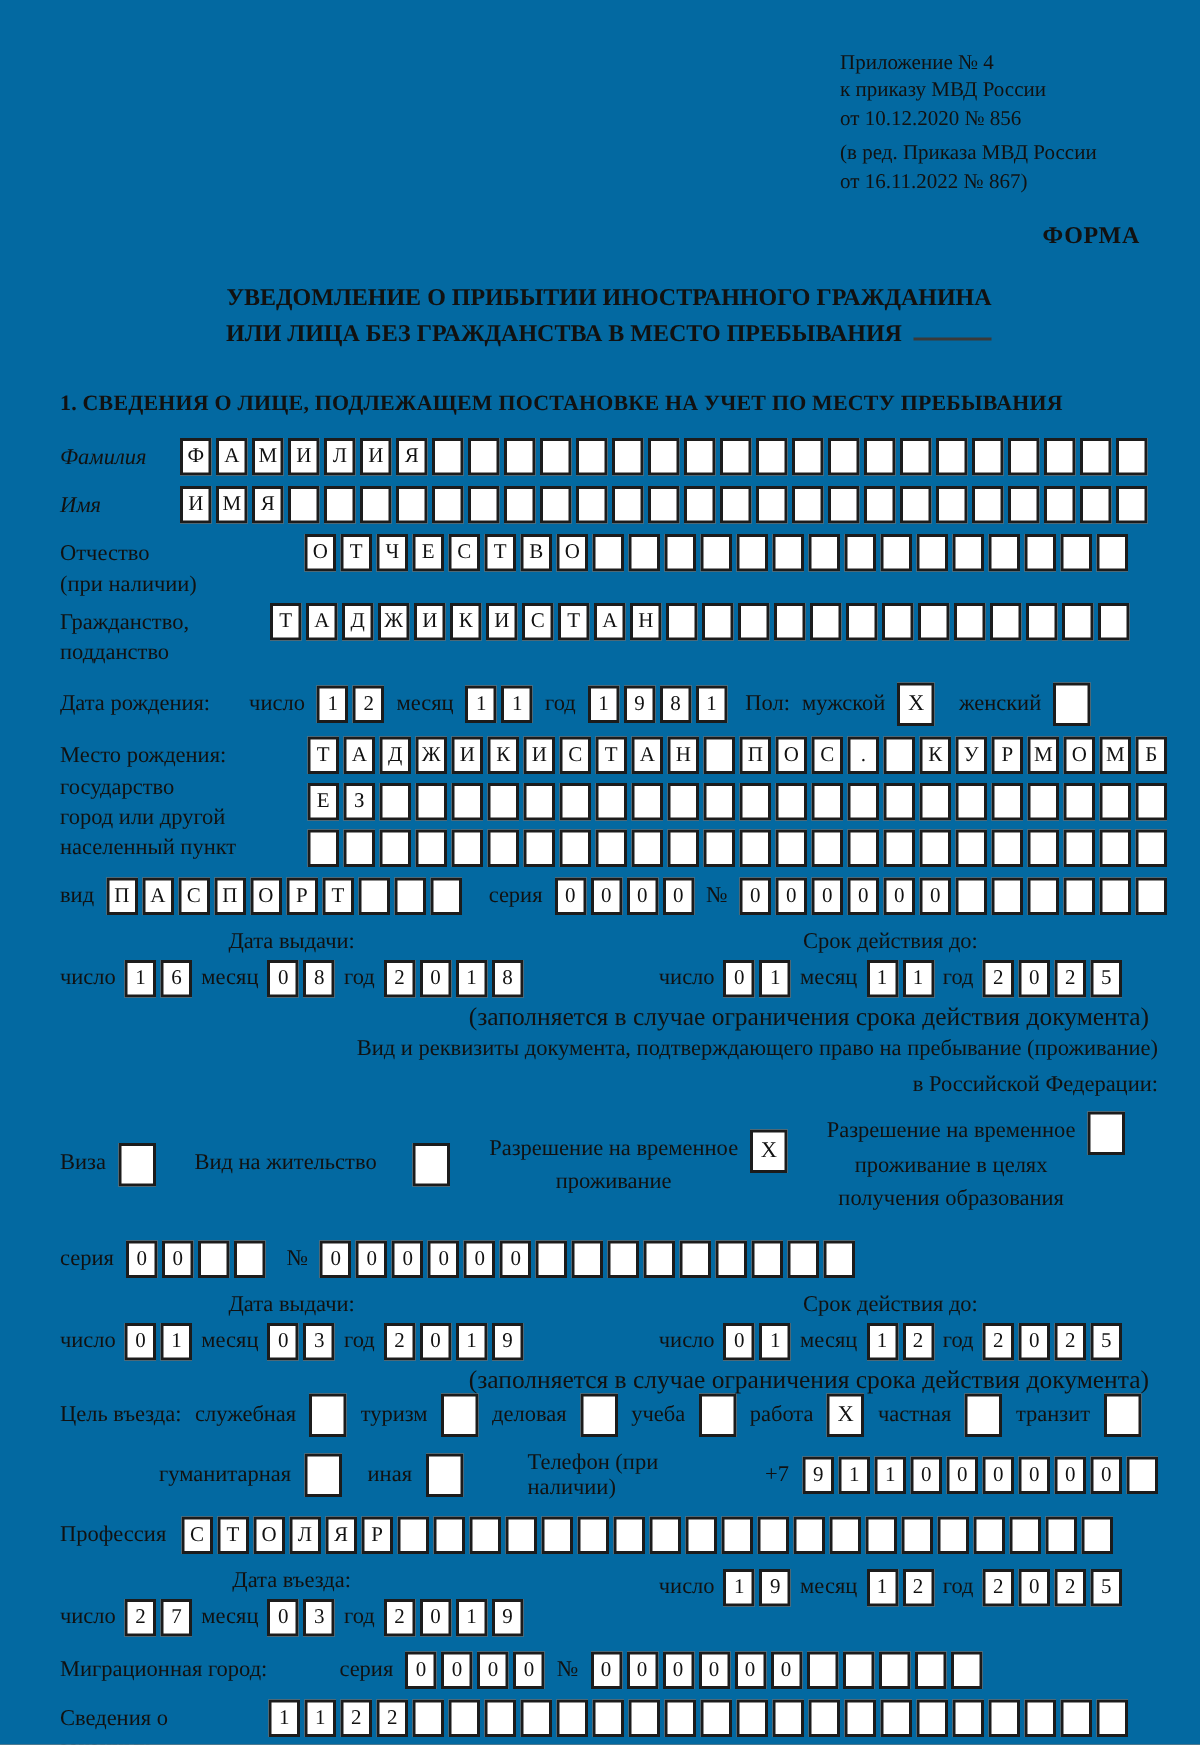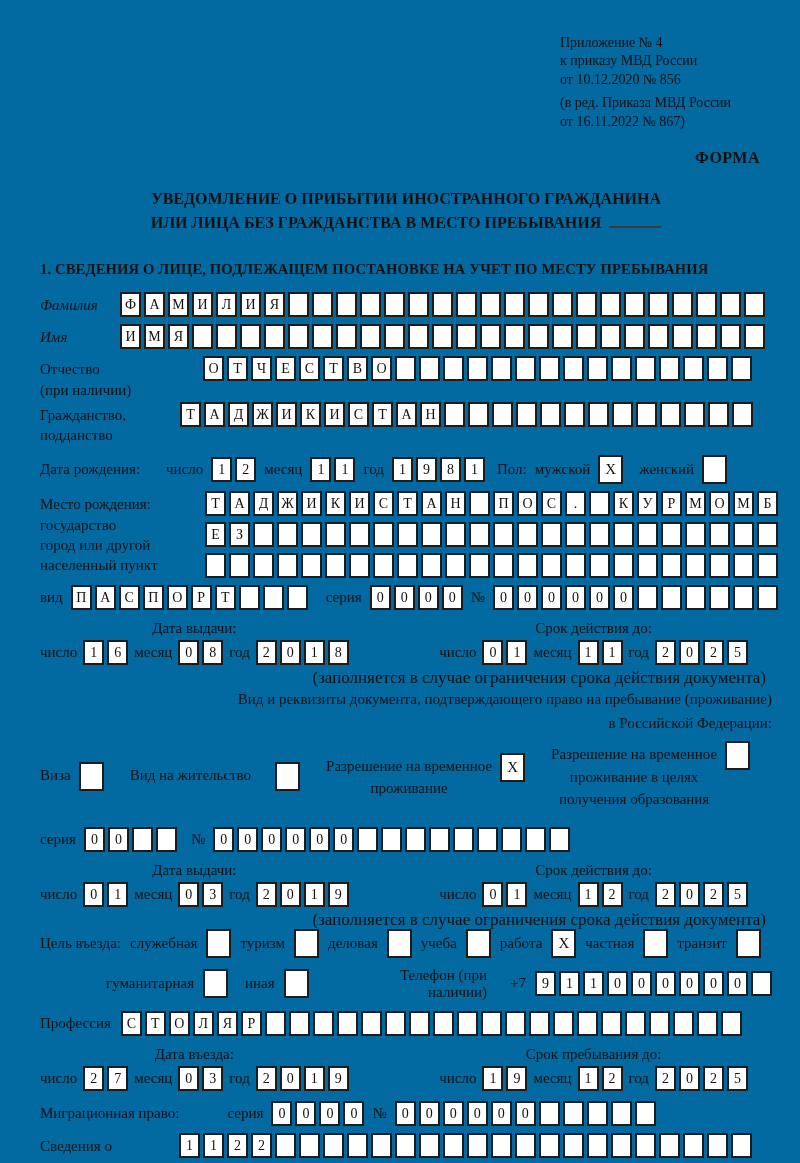--- a/index.html
+++ b/index.html
@@ -538,21 +538,21 @@
     <span class="cb"></span>
     <span>транзит</span>
     <span class="cb"></span>
   </div>
 
   <div class="purpose indent2" style="margin-top:9px;">
     <span>гуманитарная</span>
     <span class="cb"></span>
     <span style="margin-left:8px;">иная</span>
     <span class="cb"></span>
-    <span style="margin-left:22px;text-align:right;">Телефон (при наличии)</span>
+    <span style="margin-left:34px;">Телефон (при наличии)</span>
     <span style="margin-left:14px;">+7</span>
     <span class="cells">
         <span class="cell">9</span>
         <span class="cell">1</span>
         <span class="cell">1</span>
         <span class="cell">0</span>
         <span class="cell">0</span>
         <span class="cell">0</span>
         <span class="cell">0</span>
         <span class="cell">0</span>
@@ -610,21 +610,20 @@
         <span>год</span>
         <span class="cells">
             <span class="cell">2</span>
             <span class="cell">0</span>
             <span class="cell">1</span>
             <span class="cell">9</span>
           </span>
       </div>
     </div>
     <div class="dgrp right">
-      <div class="dtitle">Срок пребывания до:</div>
       <div class="drow">
         <span>число</span>
         <span class="cells">
             <span class="cell">1</span>
             <span class="cell">9</span>
           </span>
         <span>месяц</span>
         <span class="cells">
             <span class="cell">1</span>
             <span class="cell">2</span>
@@ -634,21 +633,21 @@
             <span class="cell">2</span>
             <span class="cell">0</span>
             <span class="cell">2</span>
             <span class="cell">5</span>
           </span>
       </div>
     </div>
   </div>
 
   <div class="frow mt10" style="align-items:center; gap:8px;">
-    <span>Миграционная право:</span>
+    <span>Миграционная город:</span>
     <span style="margin-left:40px;">серия</span>
     <span class="cells">
         <span class="cell">0</span>
         <span class="cell">0</span>
         <span class="cell">0</span>
         <span class="cell">0</span>
       </span>
     <span>№</span>
     <span class="cells">
         <span class="cell">0</span>

